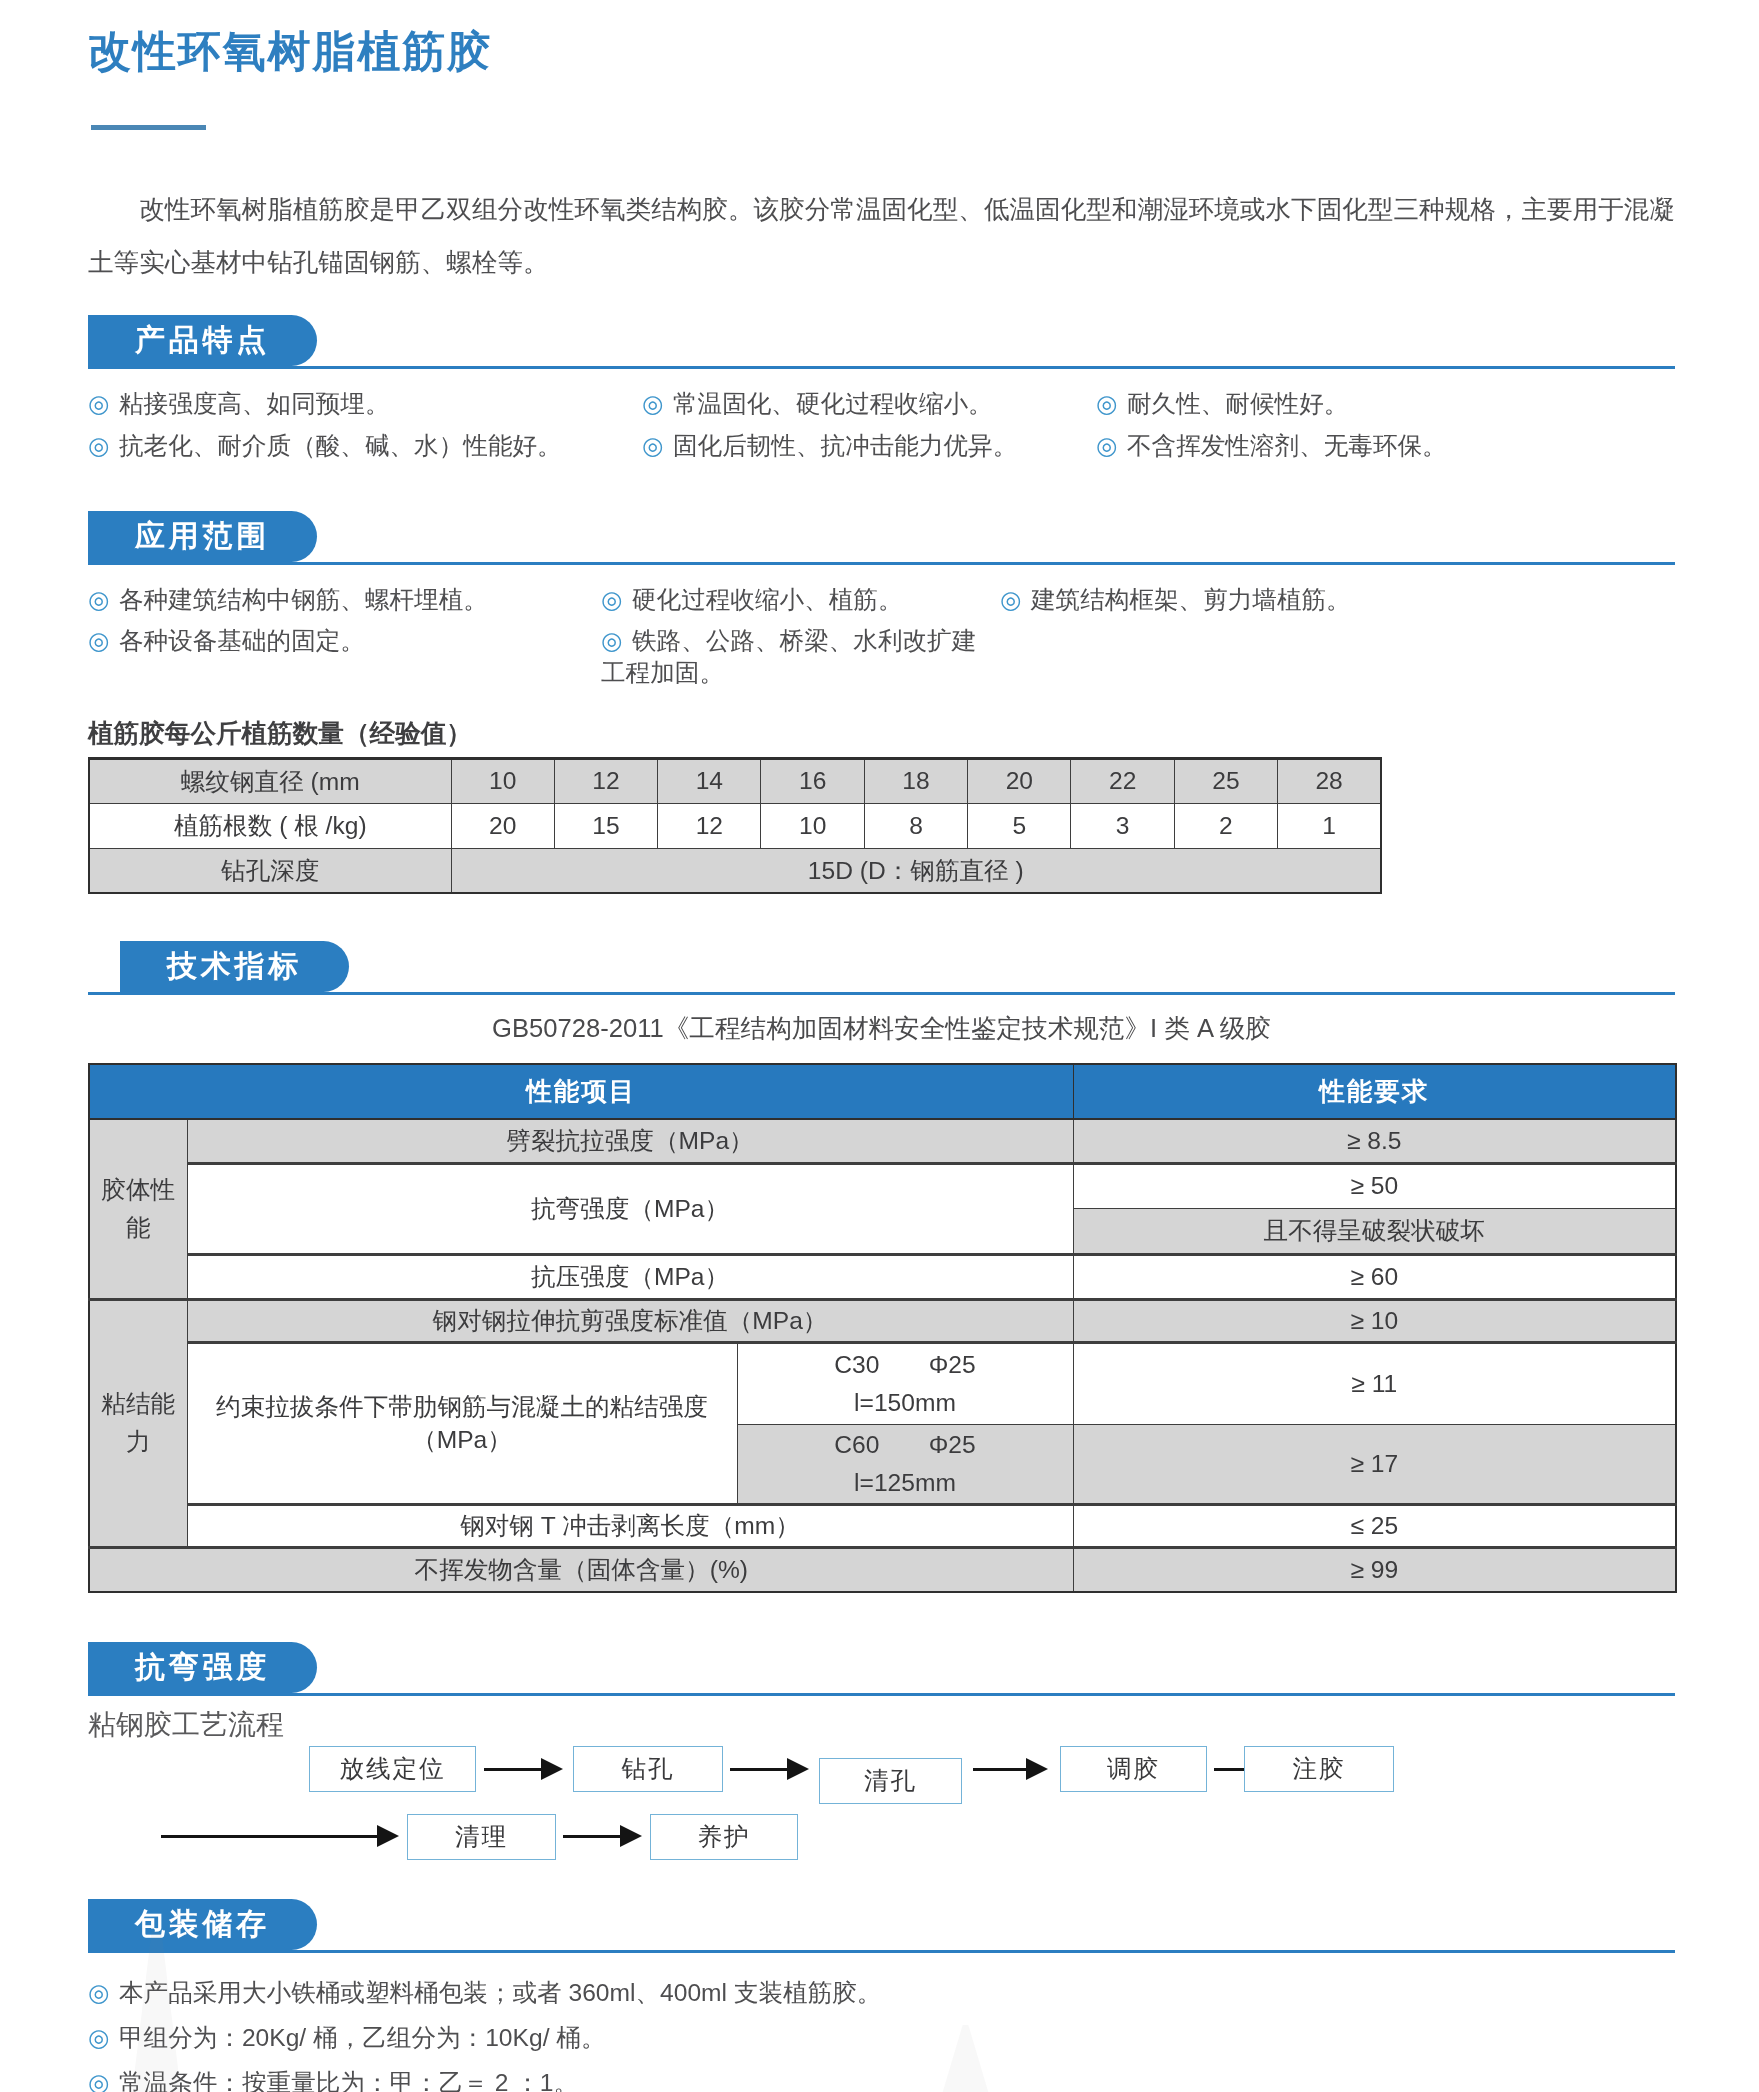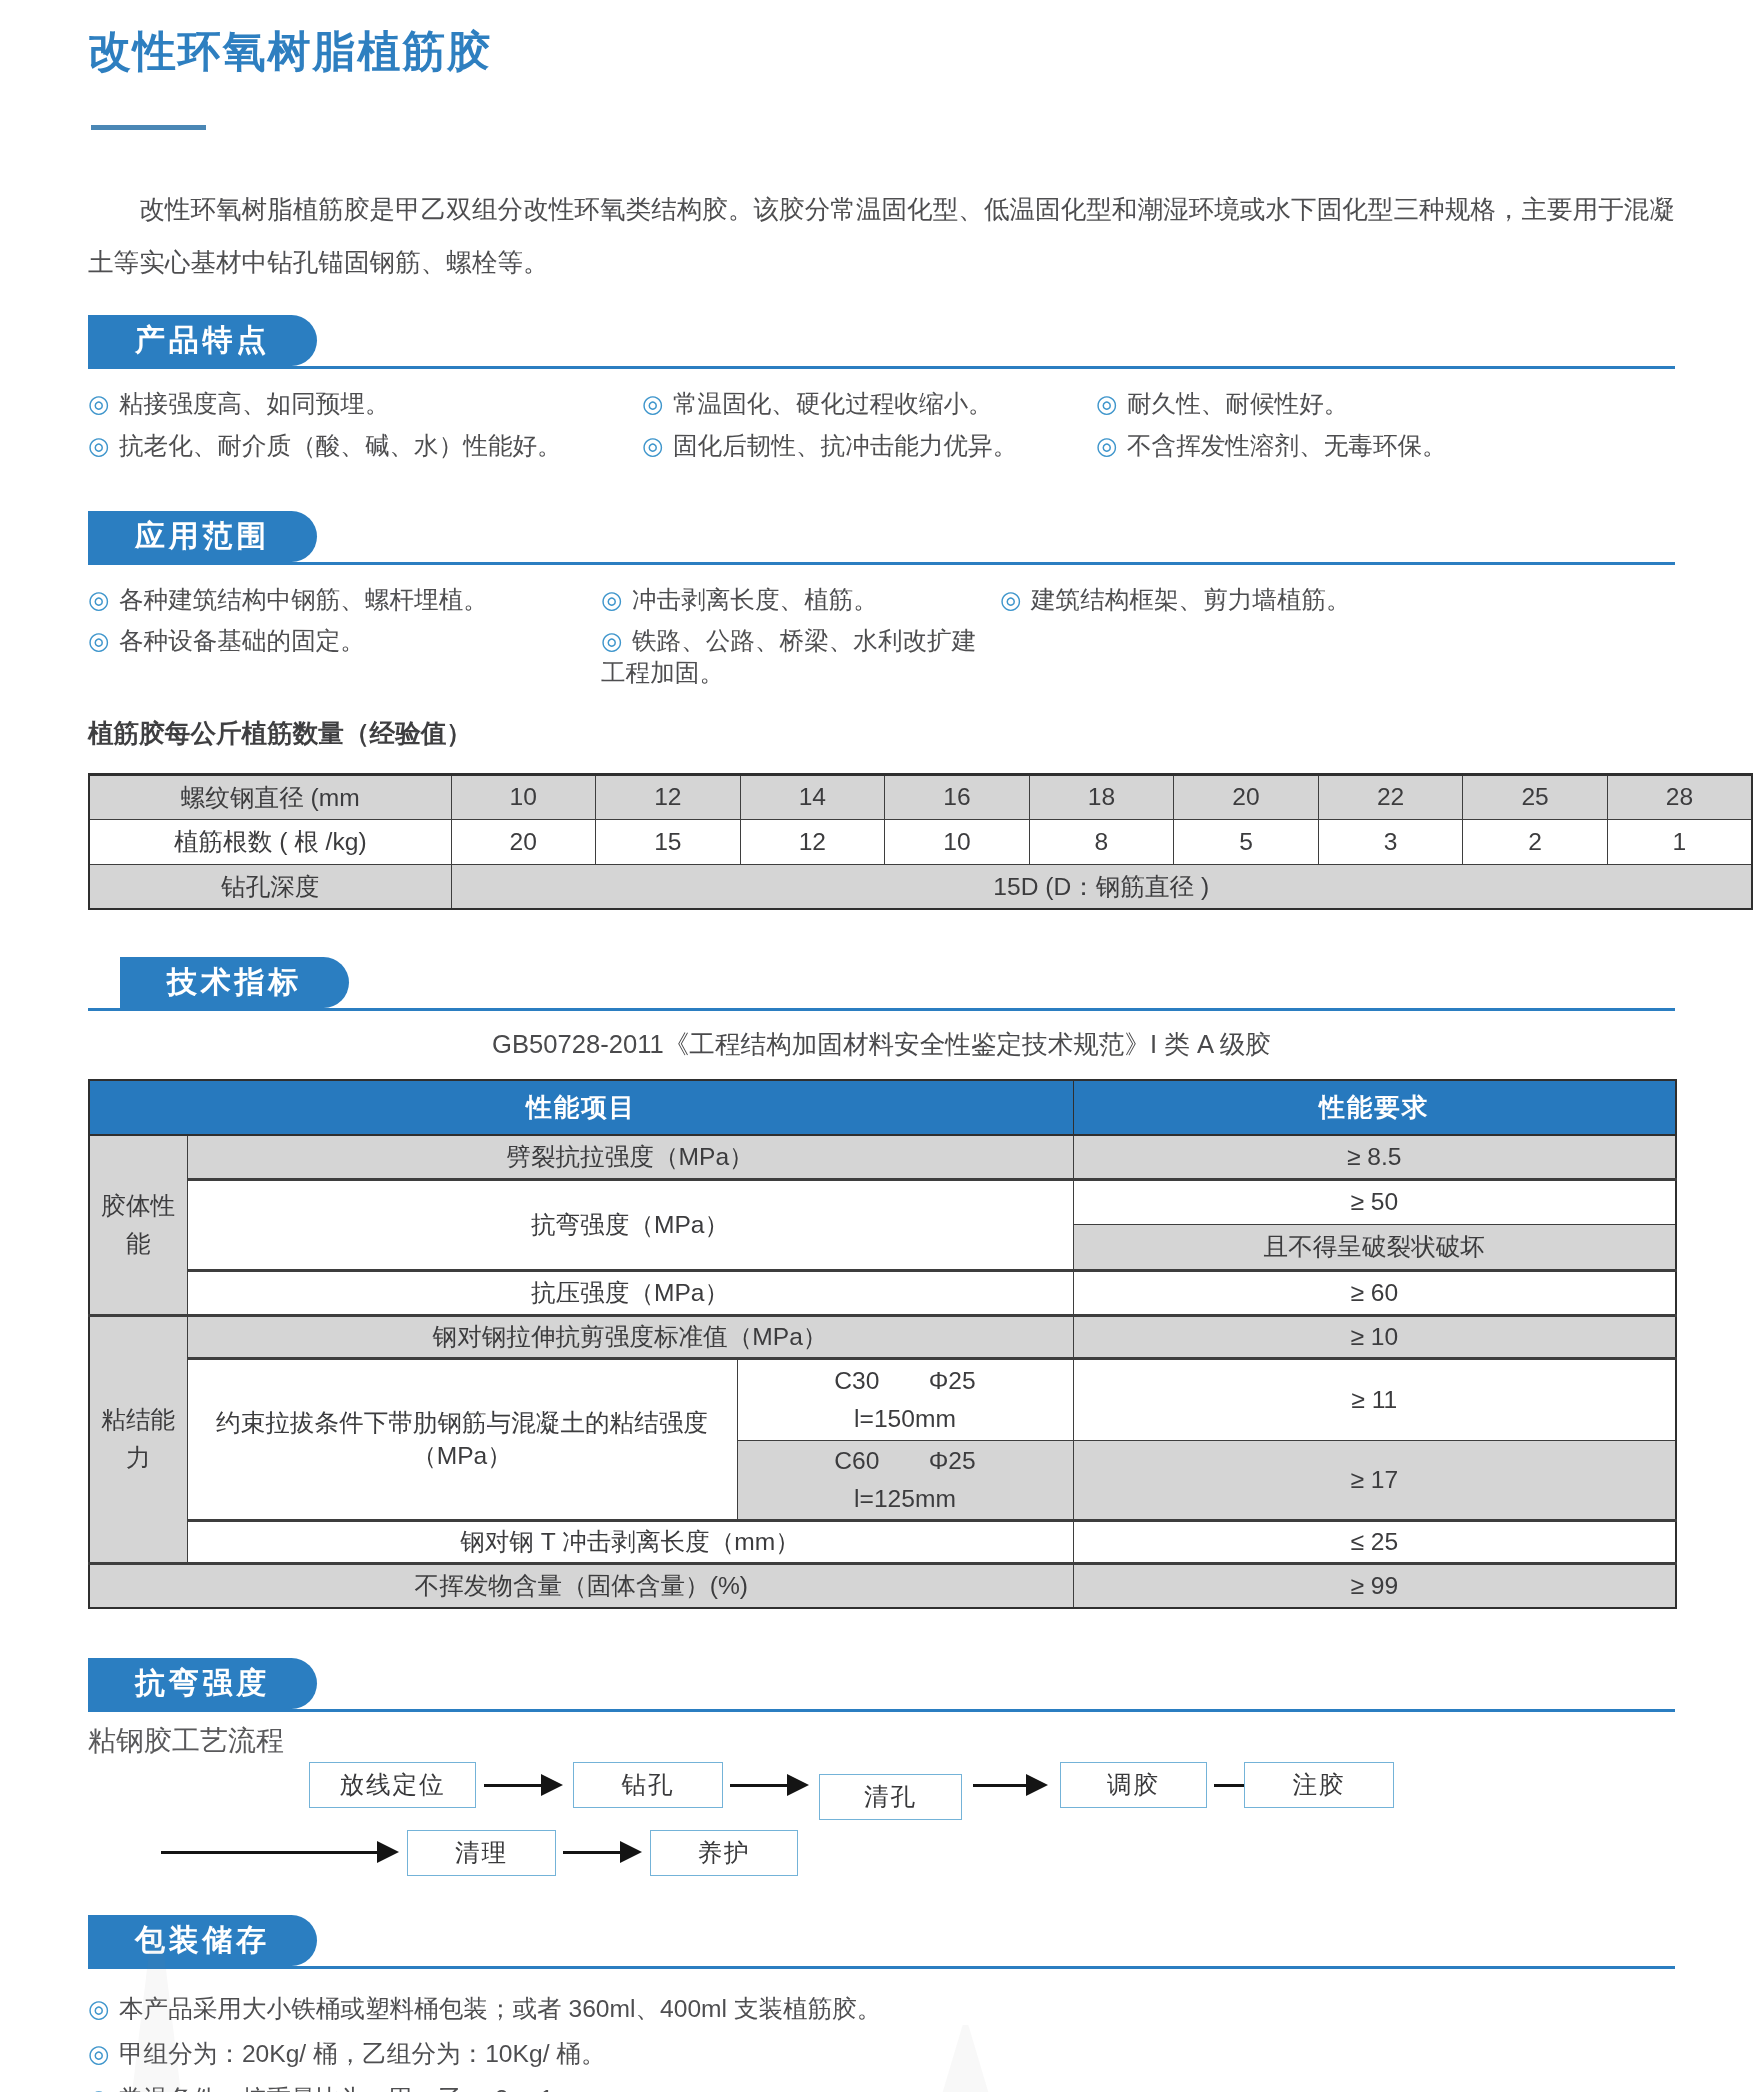--- a/index.html
+++ b/index.html
@@ -19,21 +19,21 @@
 
   .bullet-grid { margin:19px 84px 0 88px; display:grid; row-gap:9.5px; font-size:24.6px; color:#4e4e50; line-height:32px; }
   .feat-grid { grid-template-columns:554px 454px 1fr; }
   .app-grid  { grid-template-columns:513px 399px 1fr; }
   .bullet { color:#3f96cc; margin-right:9.5px; font-size:24.6px; }
 
   .tbl-caption { margin:26.5px 84px 0 88px; font-size:25.6px; font-weight:bold; color:#3f3f41; }
 
   table { border-collapse:collapse; table-layout:fixed; margin:0 0 0 88px; }
   td { border:1.9px solid #3e3e3e; text-align:center; vertical-align:middle; font-size:24.6px; color:#3c3c3e; padding:0 5.7px; }
-  .t1 { width:1665px; margin-top:22px; border:2.8px solid #2f2f2f; border-top-width:3.8px; }
+  .t1 { width:1294px; margin-top:6px; border:2.8px solid #2f2f2f; border-top-width:3.8px; }
   .t1 tr { height:45px; }
   .gray { background:#d5d5d5; }
   .white { background:#ffffff; }
 
   .gb-note { margin:15px 84px 0 88px; text-align:center; font-size:25.6px; color:#4a4a4c; line-height:32px; margin-top:17px; }
 
   .t2 { width:1587px; margin-top:19px; border:2.8px solid #2f2f2f; }
   .t2 .head td { background:#2779be; color:#ffffff; font-weight:bold; font-size:25.6px; border-color:#2f2f2f; border-bottom-width:2.8px; letter-spacing:1.9px; }
   .t2 tr.thick td { border-top-width:3.8px; }
   .sub2 { line-height:38px; }
@@ -72,21 +72,21 @@
     <div><span class="bullet">◎</span><span>抗老化、耐介质（酸、碱、水）性能好。</span></div>
     <div><span class="bullet">◎</span><span>固化后韧性、抗冲击能力优异。</span></div>
     <div><span class="bullet">◎</span><span>不含挥发性溶剂、无毒环保。</span></div>
   </div>
 
   <div class="section-head mt-app">
     <div class="badge">应用范围</div>
   </div>
   <div class="bullet-grid app-grid">
     <div><span class="bullet">◎</span><span>各种建筑结构中钢筋、螺杆埋植。</span></div>
-    <div><span class="bullet">◎</span><span>冲击剥离长度、植筋。</span></div>
+    <div><span class="bullet">◎</span><span>硬化过程收缩小、植筋。</span></div>
     <div><span class="bullet">◎</span><span>建筑结构框架、剪力墙植筋。</span></div>
     <div><span class="bullet">◎</span><span>各种设备基础的固定。</span></div>
     <div><span class="bullet">◎</span><span>铁路、公路、桥梁、水利改扩建工程加固。</span></div>
   </div>
 
   <div class="tbl-caption">植筋胶每公斤植筋数量（经验值）</div>
   <table class="t1">
     <colgroup>
         <col style="width:362px">
         <col>

